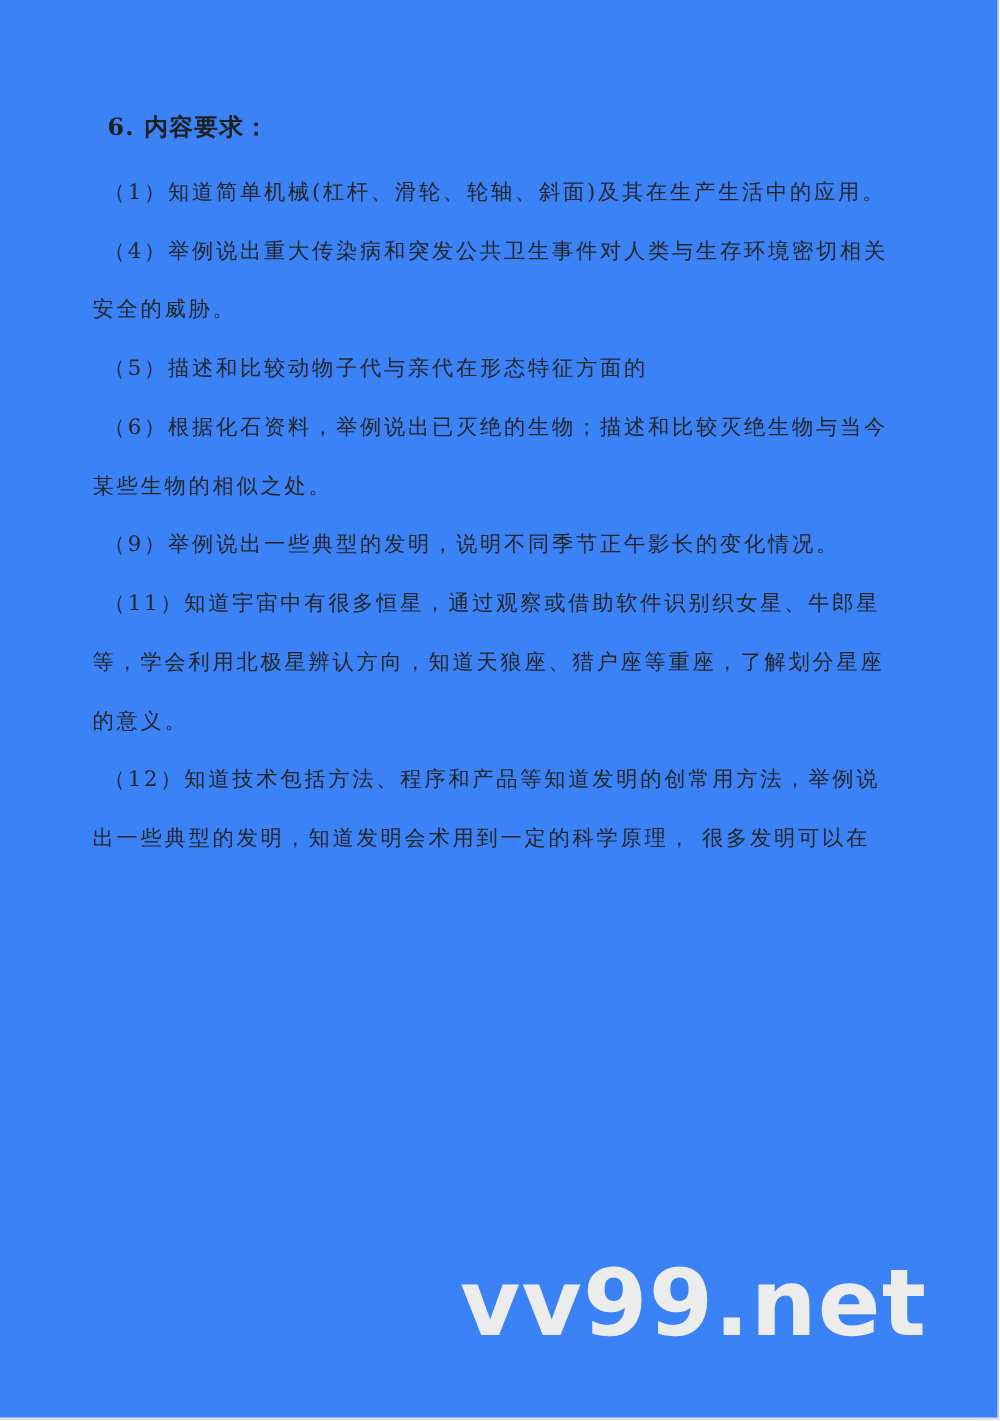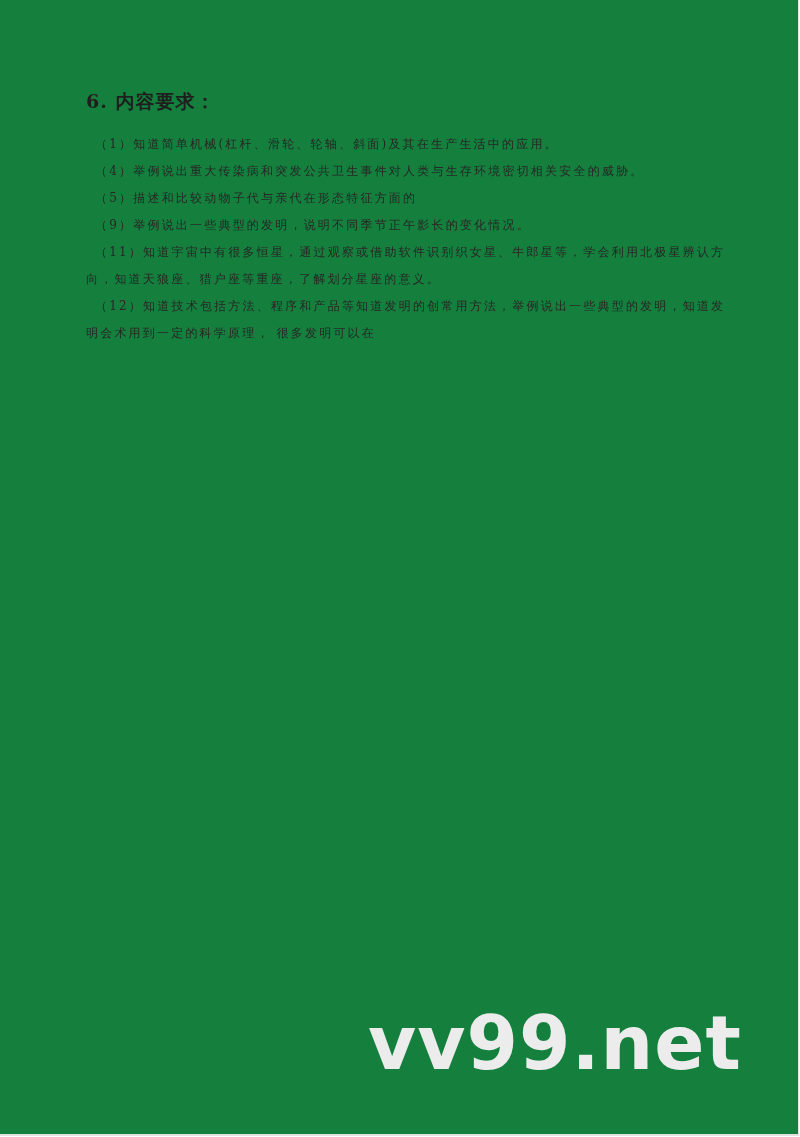--- a/index.html
+++ b/index.html
@@ -5,32 +5,32 @@
     html, body { margin: 0; padding: 0; }
     body {
       width: 800px; height: 1137px; overflow: hidden;
       background: #ffffff;
       position: relative;
       font-family: "DejaVu Serif", "Liberation Serif", serif;
       color: #222;
     }
     .page {
       position: absolute; left: 0; top: 0; width: 798px; height: 1134px;
-      background: #15803d;
+      background: #3b82f6;
       border-right: 1px solid #e4e4e4;
       border-bottom: 2px solid #e2e2e2;
     }
     .title {
       position: absolute; left: 86px; top: 89px;
       font-size: 19px; font-weight: bold; letter-spacing: 1px;
       color: #1e1e1e;
     }
     .content {
-      position: absolute; left: 86px; top: 131px; width: 640px;
-      font-size: 12px; line-height: 27px; letter-spacing: 2.2px;
+      position: absolute; left: 74px; top: 131px; width: 640px;
+      font-size: 17px; line-height: 47px; letter-spacing: 2.2px;
       color: #262626;
     }
     .item { text-indent: 9px; margin: 0; word-break: break-all; }
     .watermark {
       position: absolute; left: 368px; top: 1000px;
       font-family: "DejaVu Sans", sans-serif;
       font-size: 74px; font-weight: bold;
       color: #ececec; letter-spacing: 1px;
       z-index: 0;
     }
@@ -39,19 +39,20 @@
 </head>
 <body>
 
 <div class="page">
   <div class="title">6. 内容要求：</div>
 
   <div class="content">
     <p class="item"><span>（1）</span><span>知道简单机械(杠杆、滑轮、轮轴、斜面)及其在生产生活中的应用。</span></p>
     <p class="item"><span>（4）</span><span>举例说出重大传染病和突发公共卫生事件对人类与生存环境密切相关安全的威胁。</span></p>
     <p class="item"><span>（5）</span><span>描述和比较动物子代与亲代在形态特征方面的</span></p>
+    <p class="item"><span>（6）</span><span>根据化石资料，举例说出已灭绝的生物；描述和比较灭绝生物与当今某些生物的相似之处。</span></p>
     <p class="item"><span>（9）</span><span>举例说出一些典型的发明，说明不同季节正午影长的变化情况。</span></p>
     <p class="item"><span>（11）</span><span>知道宇宙中有很多恒星，通过观察或借助软件识别织女星、牛郎星等，学会利用北极星辨认方向，知道天狼座、猎户座等重座，了解划分星座的意义。</span></p>
     <p class="item"><span>（12）</span><span>知道技术包括方法、程序和产品等知道发明的创常用方法，举例说出一些典型的发明，知道发明会术用到一定的科学原理， 很多发明可以在</span></p>
   </div>
 
   <div class="watermark">vv99.net</div>
 </div>
 
 </body></html>

